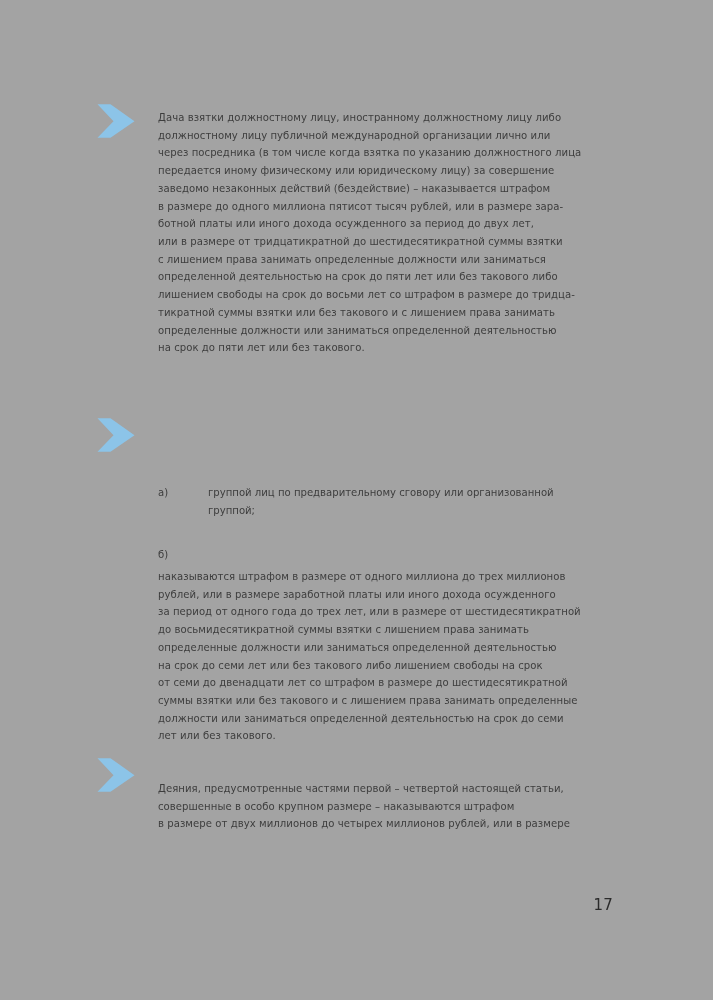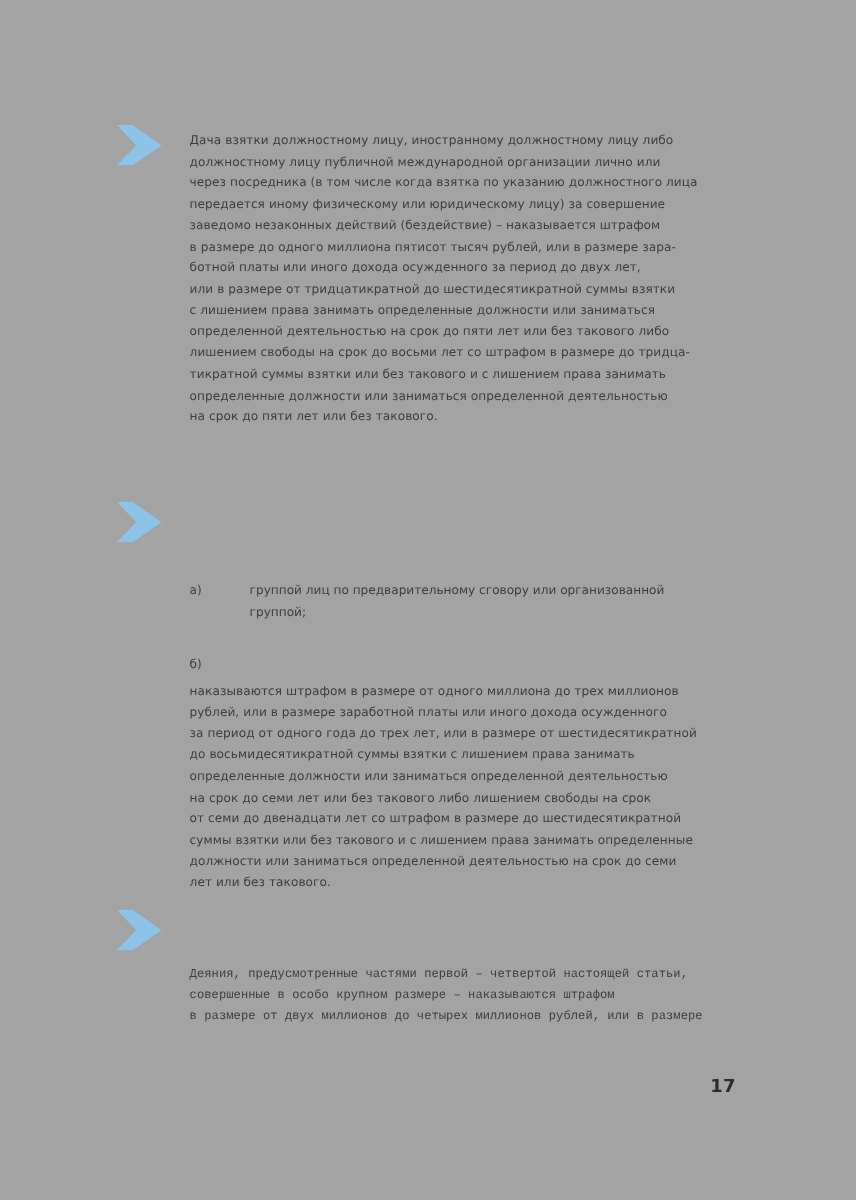--- a/index.html
+++ b/index.html
@@ -77,21 +77,21 @@
   
   .page-number {
     position: absolute;
     left: 0;
     top: 896px;
     width: 713px;
     text-align: right;
     padding-right: 100px;
     box-sizing: border-box;
     font-size: 15px;
-    font-weight: 700;
+    font-weight: 400;
     color: #2b2b2b;
     letter-spacing: 0.01em;
   }
 </style>
 </head>
 <body>
 
 <div class="page">
 
   <span class="arrow-bullet" style="top:102px;">
@@ -139,19 +139,19 @@
 от семи до двенадцати лет со штрафом в размере до шестидесятикратной
 суммы взятки или без такового и с лишением права занимать определенные
 должности или заниматься определенной деятельностью на срок до семи
 лет или без такового.</div>
 
   <span class="arrow-bullet" style="top:756px;">
     <svg viewBox="0 0 40 38" xmlns="http://www.w3.org/2000/svg" aria-hidden="true">
       <path d="M1.5 2.2 L14.5 2.2 L38.5 19.2 L14.5 35.8 L1.5 35.8 L17.5 19.2 Z" fill="#8CC4E8"></path>
     </svg>
   </span>
-  <div class="body-text" style="top:804px;font-family:Liberation Mono, monospace;">Деяния, предусмотренные частями первой – четвертой настоящей статьи,
+  <div class="body-text" style="top:780px;">Деяния, предусмотренные частями первой – четвертой настоящей статьи,
 совершенные в особо крупном размере – наказываются штрафом
 в размере от двух миллионов до четырех миллионов рублей, или в размере</div>
 
   <div class="page-number">17</div>
 
 </div>
 
 </body></html>

